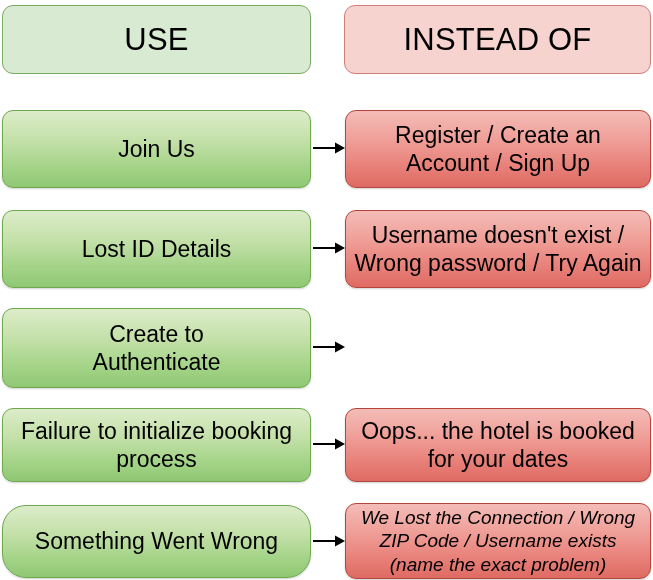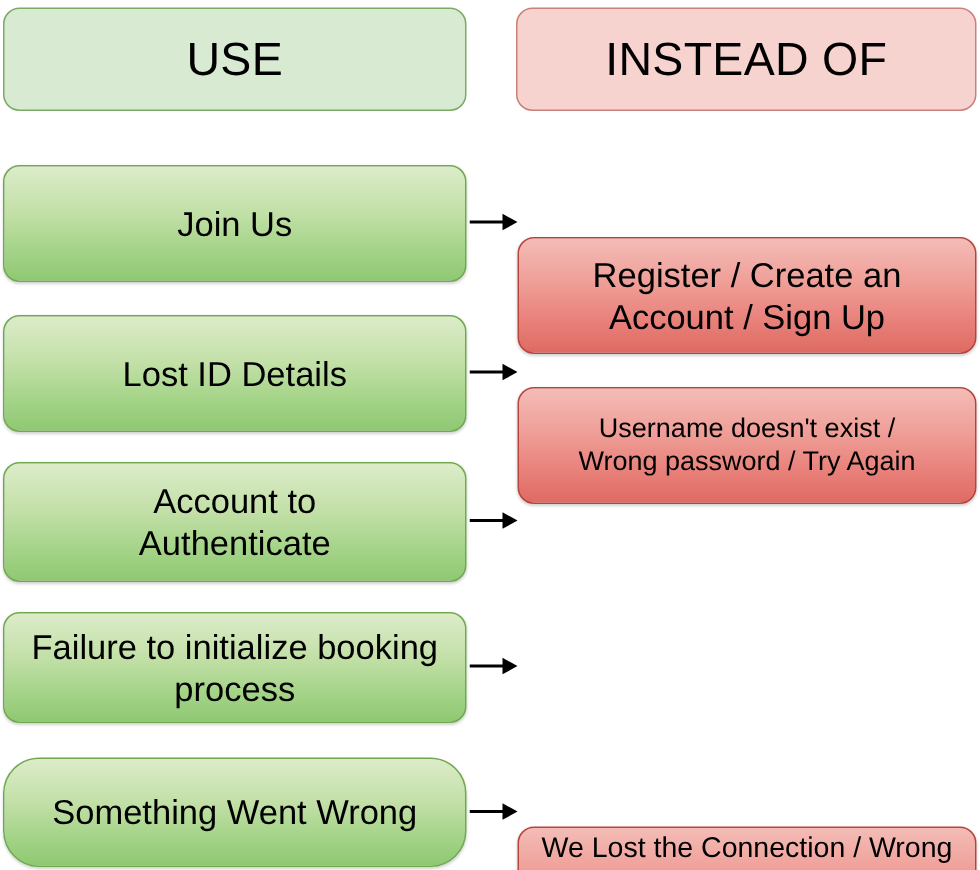--- a/index.html
+++ b/index.html
@@ -64,33 +64,33 @@
     border: 1px solid #6fa84f;
     box-shadow: 0 1px 2px rgba(0,0,0,0.18);
   }
   .red {
     background: linear-gradient(180deg, #f4bcb7 0%, #ef9f98 38%, #e8817a 72%, #de6b63 100%);
     border: 1px solid #b5443c;
     box-shadow: 0 1px 2px rgba(0,0,0,0.18);
   }
 
   .left-col  { left: 2px;   width: 309px; }
-  .right-col { left: 345px; width: 306px; margin-top: 48px; }
+  .right-col { left: 345px; width: 306px; }
 
   
   .row1 { top: 110px; height: 78px; }
   .row2 { top: 210px; height: 78px; }
   .row3 { top: 308px; height: 80px; }
   .row4 { top: 408px; height: 74px; }
   .row5-left  { top: 505px; height: 73px; border-radius: 24px; }
   .row5-right { top: 503px; height: 76px; }
 
   .fs-big   { font-size: 23px; }
-  .fs-med   { font-size: 18px; }
-  .fs-small { font-size: 19px; }
+  .fs-med   { font-size: 23px; }
+  .fs-small { font-size: 19px; font-style: italic; }
 
   
   .arrow {
     position: absolute;
     left: 313px;
     width: 33px;
     height: 14px;
     pointer-events: none;
   }
   .arrow svg { display: block; }
@@ -122,37 +122,39 @@
   <div class="box green left-col row2 fs-big">Lost ID Details</div>
   <div class="arrow a2">
     <svg width="33" height="14" viewBox="0 0 33 14" xmlns="http://www.w3.org/2000/svg">
       <line x1="0" y1="7" x2="24" y2="7" stroke="#000000" stroke-width="2"></line>
       <polygon points="22,1.5 32,7 22,12.5" fill="#000000"></polygon>
     </svg>
   </div>
   <div class="box red right-col row2 fs-med">Username doesn't exist /
 Wrong password / Try Again</div>
 
-  <div class="box green left-col row3 fs-big">Account to
+  <div class="box green left-col row3 fs-big">Create to
 Authenticate</div>
   <div class="arrow a3">
     <svg width="33" height="14" viewBox="0 0 33 14" xmlns="http://www.w3.org/2000/svg">
       <line x1="0" y1="7" x2="24" y2="7" stroke="#000000" stroke-width="2"></line>
       <polygon points="22,1.5 32,7 22,12.5" fill="#000000"></polygon>
     </svg>
   </div>
 
   <div class="box green left-col row4 fs-big">Failure to initialize booking
 process</div>
   <div class="arrow a4">
     <svg width="33" height="14" viewBox="0 0 33 14" xmlns="http://www.w3.org/2000/svg">
       <line x1="0" y1="7" x2="24" y2="7" stroke="#000000" stroke-width="2"></line>
       <polygon points="22,1.5 32,7 22,12.5" fill="#000000"></polygon>
     </svg>
   </div>
+  <div class="box red right-col row4 fs-big">Oops... the hotel is booked
+for your dates</div>
 
   <div class="box green left-col row5-left fs-big">Something Went Wrong</div>
   <div class="arrow a5">
     <svg width="33" height="14" viewBox="0 0 33 14" xmlns="http://www.w3.org/2000/svg">
       <line x1="0" y1="7" x2="24" y2="7" stroke="#000000" stroke-width="2"></line>
       <polygon points="22,1.5 32,7 22,12.5" fill="#000000"></polygon>
     </svg>
   </div>
   <div class="box red right-col row5-right fs-small">We Lost the Connection / Wrong
 ZIP Code / Username exists

